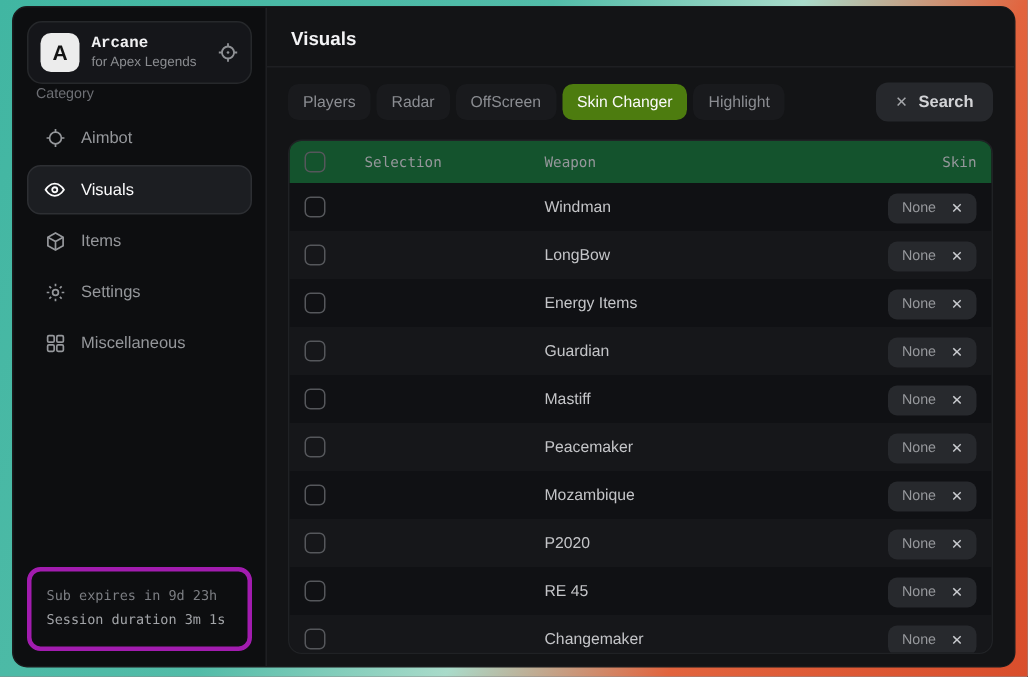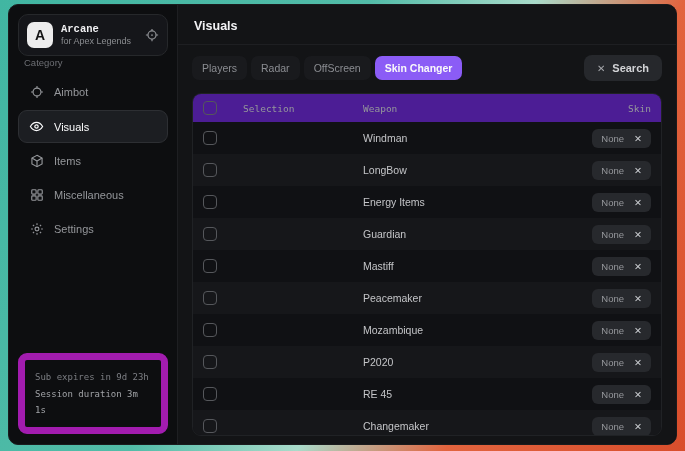--- a/index.html
+++ b/index.html
@@ -31,45 +31,45 @@
   .brand-ico { color:#8f9195; display:flex; }
   .cat-label { font-size:9.5px; color:#6d6f74; margin:1px 6px 8px; }
   .nav { display:flex; flex-direction:column; gap:2px; }
   .nav-item {
     display:flex; align-items:center; gap:10px; padding:8px 10px;
     font-size:11px; color:#95979b; border-radius:9px; border:1px solid transparent; cursor:pointer;
   }
   .nav-item.active { background:#1c1e22; border-color:#2d2f33; color:#fbfbfc; }
   .nav-item .ico { display:flex; width:15px; justify-content:center; }
   .side-footer {
-    margin-top:auto; border:7px solid #a21caf; border-radius:9px; padding:9px 10px;
+    margin-top:auto; border:3px solid #a21caf; border-radius:9px; padding:9px 10px;
     font-family:"DejaVu Sans Mono", monospace; font-size:9px; line-height:1.8;
   }
   .side-footer .l1 { color:#7c7e83; }
   .side-footer .l2 { color:#a2a4a8; }
   
   .main { flex:1; background:#131416; border-left:1px solid #1e1f22; display:flex; flex-direction:column; }
   .main-header { padding:14px 16px 11px; border-bottom:1px solid #1e1f22; }
   .main-title { font-size:12.5px; font-weight:bold; color:#f3f3f5; }
   .toolbar { display:flex; align-items:center; gap:4px; padding:10px 14px 0; }
   .tab {
     font-size:10.5px; color:#8b8d92; background:#191a1d; padding:6px 10px;
     border-radius:7px; cursor:pointer; white-space:nowrap;
   }
-  .tab.active { background:#8b5cf6; color:#fafafa;font-weight:bold; }
+  .tab.active { background:#4d7c0f; color:#fafafa; }
   .search-btn {
     margin-left:auto; display:flex; align-items:center; gap:7px;
     background:#26282c; color:#d2d3d6; font-size:11px; font-weight:bold;
     padding:7px 13px; border-radius:8px; cursor:pointer;
   }
   .search-x { font-size:10px; color:#a5a7ab; font-weight:normal; }
   
   .table-wrap { margin:12px 14px 8px; border:1px solid #202225; border-radius:9px; overflow:hidden; flex:1; }
   .trow { display:grid; grid-template-columns:40px 120px 1fr 128px; align-items:center; height:32px; padding:0 10px; }
-  .thead { height:28px; font-family:"DejaVu Sans Mono", monospace; font-size:9.5px; color:#95979b; background:#4c1d95; }
+  .thead { height:28px; font-family:"DejaVu Sans Mono", monospace; font-size:9.5px; color:#95979b; background:#14532d; }
   .trow:nth-child(even) { background:#16171a; }
   .trow:nth-child(odd):not(.thead) { background:#101114; }
   .th-skin, .cell-skin { text-align:right; justify-self:end; }
   .cbx {
     width:14px; height:14px; border:1.5px solid #55575b; border-radius:4px;
     background:transparent; cursor:pointer;
   }
   .cell-weapon { font-size:10.5px; color:#c4c5c8; }
   .chip {
     display:inline-flex; gap:10px; background:#27292d;
@@ -125,56 +125,57 @@
             <svg width="14" height="14" viewBox="0 0 16 16" fill="none" stroke="currentColor" stroke-width="1.3">
               <path d="M8 1.5l5.8 3.2v6.6L8 14.5l-5.8-3.2V4.7z"></path>
               <path d="M2.2 4.7L8 8l5.8-3.3M8 8v6.5"></path>
             </svg>
           </span>
           <span>Items</span>
         </div>
         <div class="nav-item">
           <span class="ico">
             <svg width="14" height="14" viewBox="0 0 16 16" fill="none" stroke="currentColor" stroke-width="1.3">
+              <circle cx="8" cy="8" r="2.2"></circle>
+              <path d="M8 1.3v2M8 12.7v2M1.3 8h2M12.7 8h2M3.3 3.3l1.4 1.4M11.3 11.3l1.4 1.4M12.7 3.3l-1.4 1.4M4.7 11.3l-1.4 1.4"></path>
+            </svg>
+          </span>
+          <span>Settings</span>
+        </div>
+        <div class="nav-item">
+          <span class="ico">
+            <svg width="14" height="14" viewBox="0 0 16 16" fill="none" stroke="currentColor" stroke-width="1.3">
               <rect x="2" y="2" width="5" height="5" rx="1"></rect>
               <rect x="9" y="2" width="5" height="5" rx="1"></rect>
               <rect x="2" y="9" width="5" height="5" rx="1"></rect>
               <rect x="9" y="9" width="5" height="5" rx="1"></rect>
             </svg>
           </span>
           <span>Miscellaneous</span>
         </div>
-        <div class="nav-item">
-          <span class="ico">
-            <svg width="14" height="14" viewBox="0 0 16 16" fill="none" stroke="currentColor" stroke-width="1.3">
-              <circle cx="8" cy="8" r="2.2"></circle>
-              <path d="M8 1.3v2M8 12.7v2M1.3 8h2M12.7 8h2M3.3 3.3l1.4 1.4M11.3 11.3l1.4 1.4M12.7 3.3l-1.4 1.4M4.7 11.3l-1.4 1.4"></path>
-            </svg>
-          </span>
-          <span>Settings</span>
-        </div>
       </div>
 
     <div class="side-footer">
       <div class="l1">Sub expires in 9d 23h</div>
       <div class="l2">Session duration 3m 1s</div>
     </div>
   </div>
 
   <div class="main">
     <div class="main-header">
       <div class="main-title">Visuals</div>
     </div>
 
     <div class="toolbar">
 
       <div class="tab">Players</div>
         <div class="tab">Radar</div>
         <div class="tab">OffScreen</div>
         <div class="tab active">Skin Changer</div>
+        <div class="tab">Highlight</div>
         <div class="search-btn" id="searchBtn">
         <span class="search-x">✕</span>
         <span>Search</span>
       </div>
     </div>
 
     <div class="table-wrap">
       <div class="trow thead">
         <span class="cbx"></span>
         <span>Selection</span>

